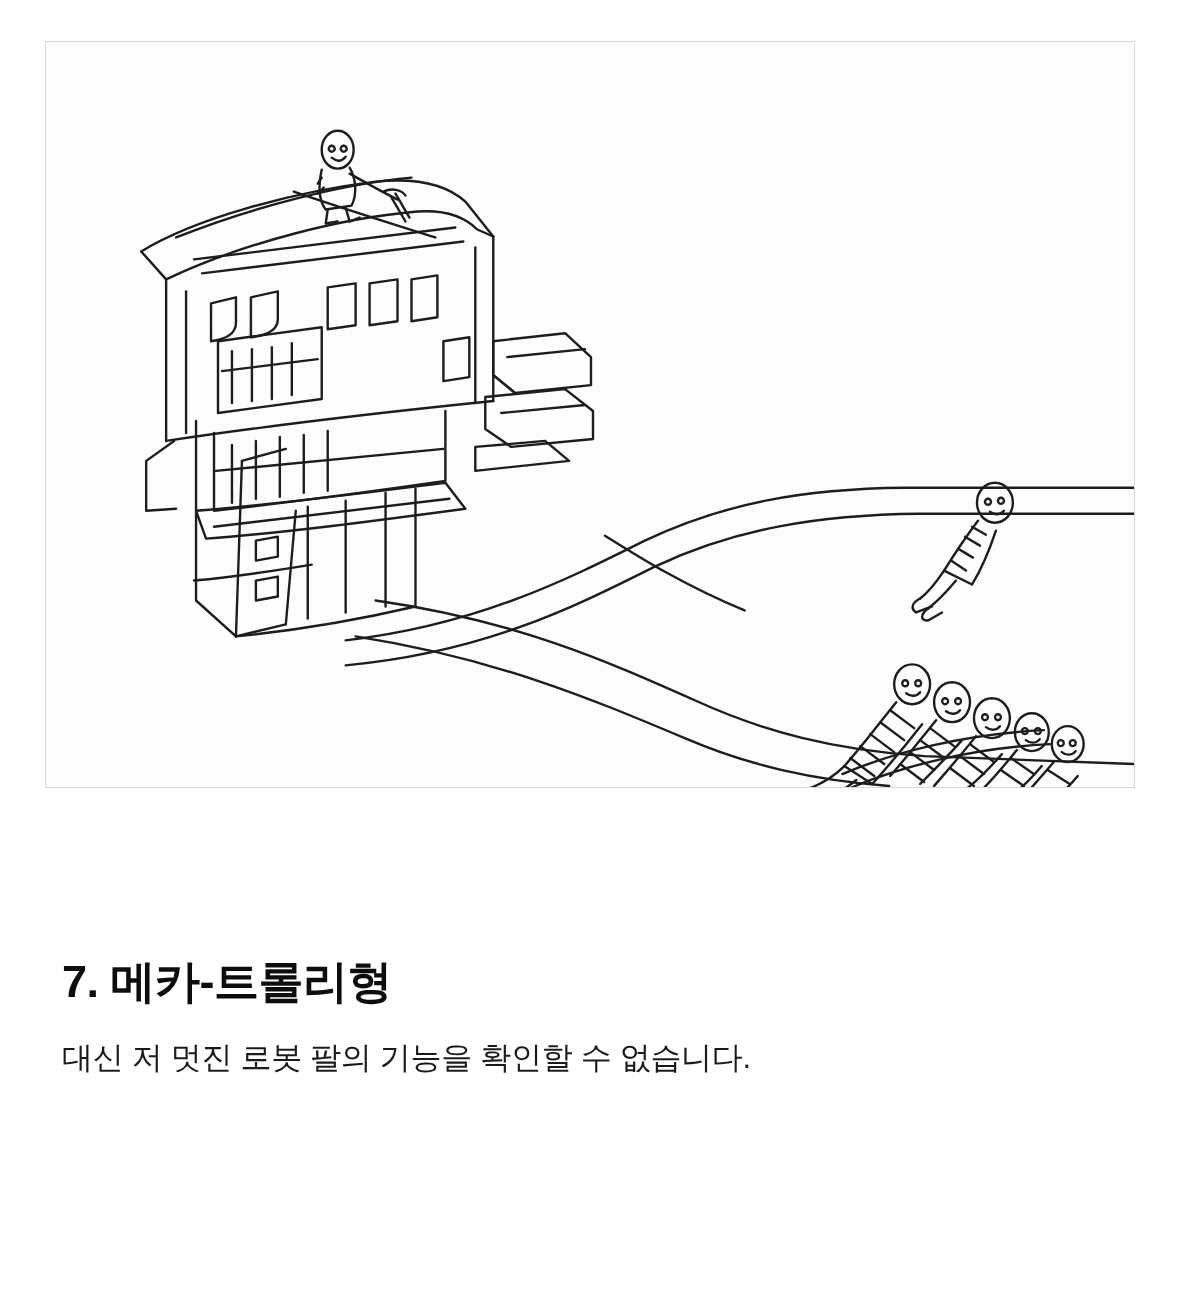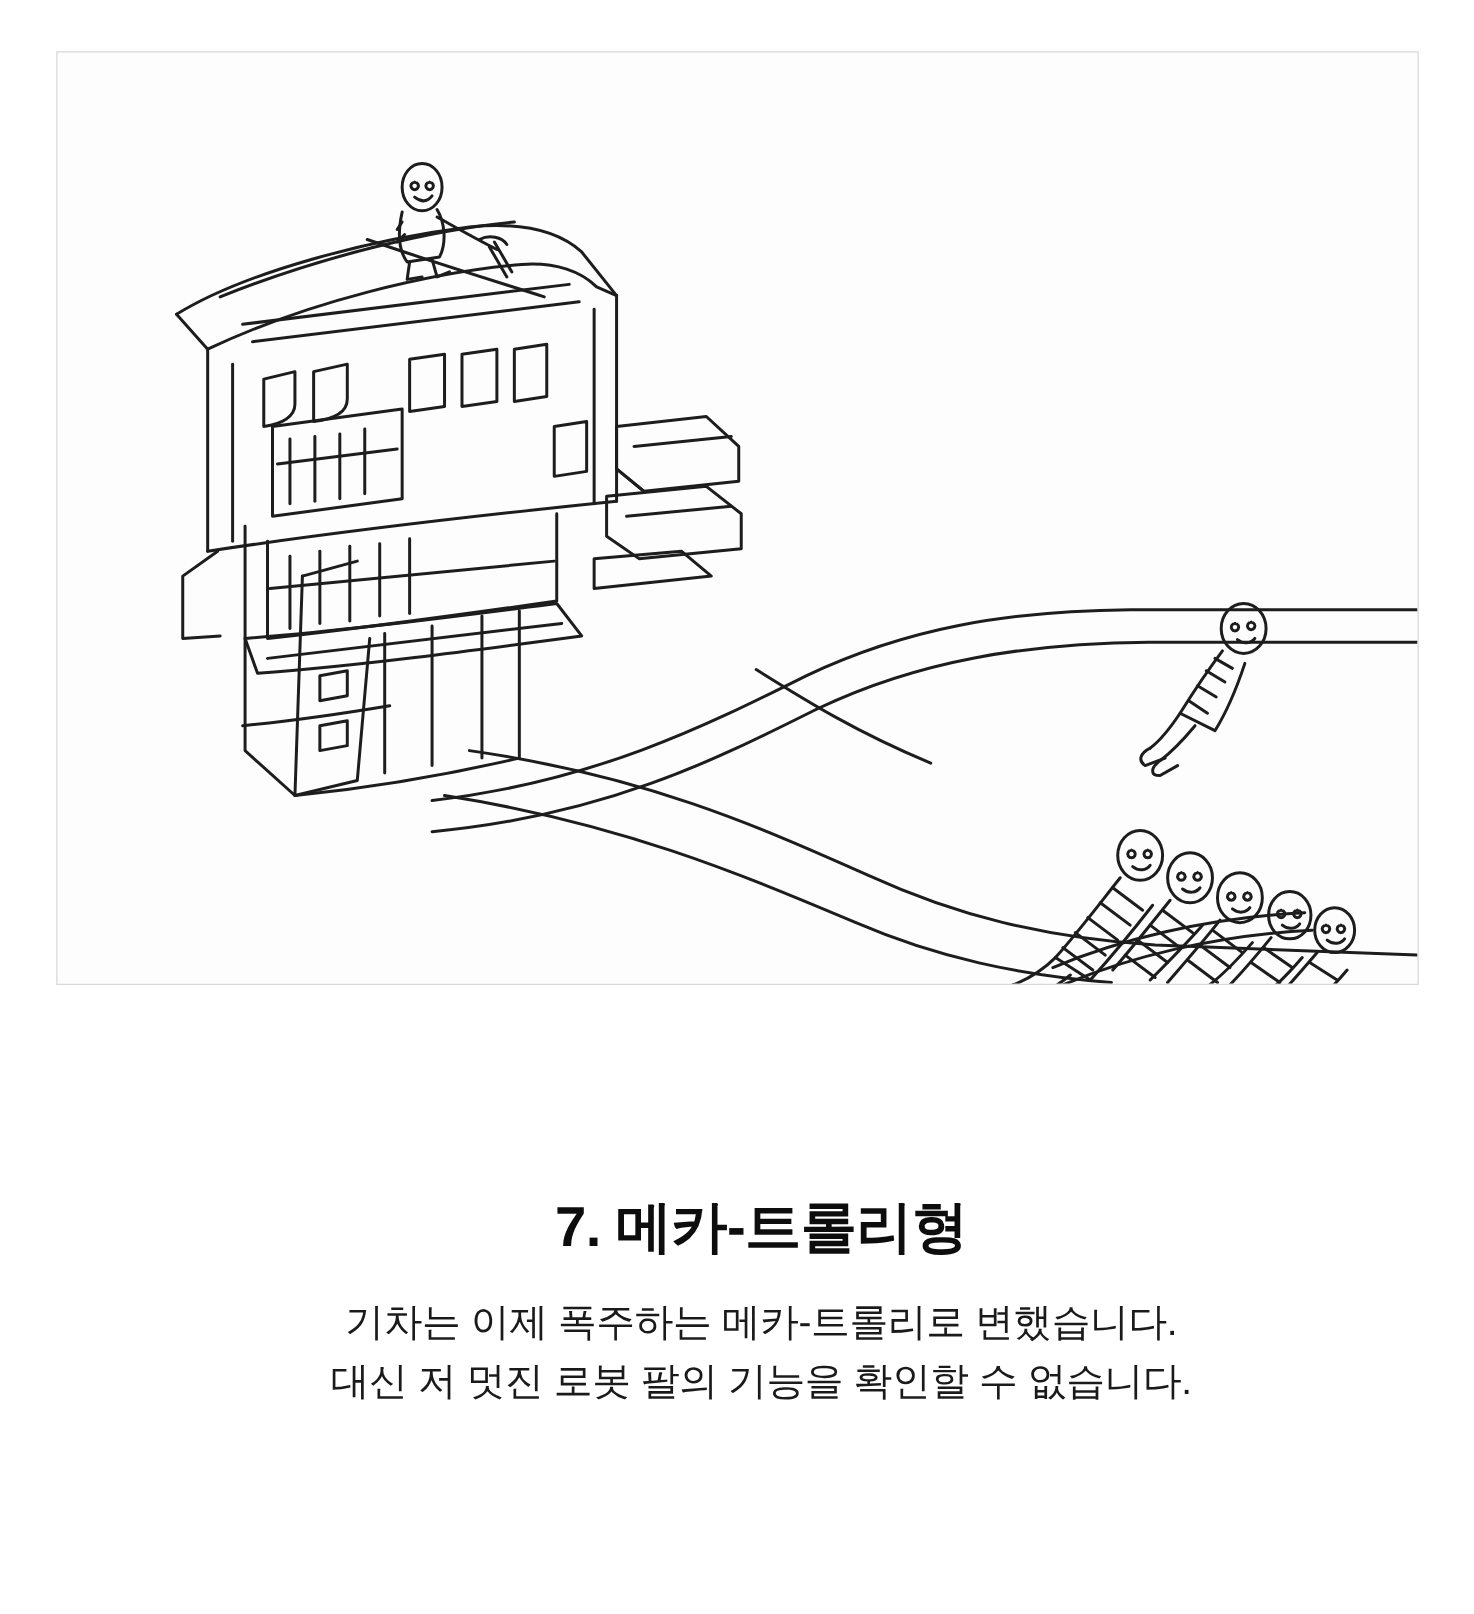--- a/index.html
+++ b/index.html
@@ -36,24 +36,23 @@
   }
   .figure svg {
     display: block;
     width: 100%;
     height: 100%;
   }
 
   
   .textblock {
     position: absolute;
-    left: 79px;
+    left: 62px;
     top: 955px;
     width: 1060px;
-    text-align: center;
   }
   .heading {
     font-size: 45px;
     font-weight: 700;
     letter-spacing: -0.5px;
     line-height: 1.18;
     margin: 0 0 26px 0;
     color: #0d0d0d;
   }
   .bodytext {
@@ -233,18 +232,17 @@
           <path d="M806 748 C 858 726, 928 708, 1006 704"></path>
         </g>
 
       </g>
     </svg>
   </div>
 
   <div class="textblock">
     <h1 class="heading">7. 메카-트롤리형</h1>
     <p class="bodytext">
-      <span class="line">기차는 이제 폭주하는 메카-트롤리로 변했습니다.</span>
       <span class="line">대신 저 멋진 로봇 팔의 기능을 확인할 수 없습니다.</span>
     </p>
   </div>
 
 </div>
 
 </body></html>

